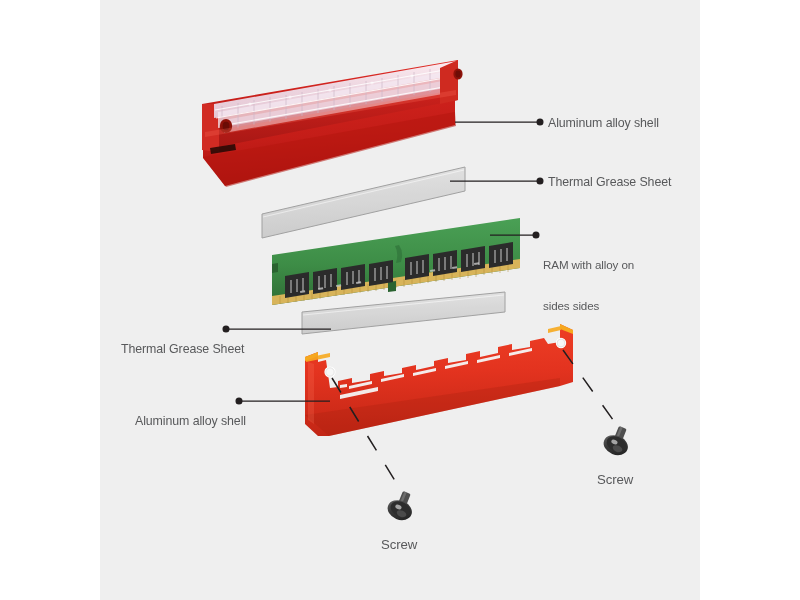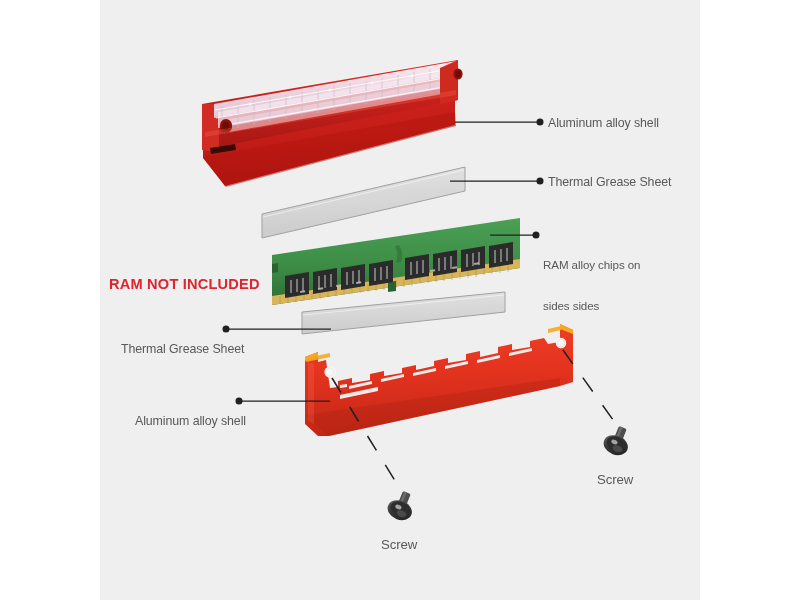--- a/index.html
+++ b/index.html
@@ -354,27 +354,26 @@
       </g>
 
     </g>
   </svg>
 
   <div class="lbl lbl-right" id="lbl-alum-top">Aluminum alloy shell</div>
 
   <div class="lbl lbl-right" id="lbl-tgs-top">Thermal Grease Sheet</div>
 
   <div class="lbl lbl-right" id="lbl-ram">
-    <div>RAM alloy chips on</div>
+    <div>RAM with alloy on</div>
     <div>sides sides</div>
   </div>
 
   <div class="lbl lbl-left" id="lbl-tgs-bottom">Thermal Grease Sheet</div>
 
   <div class="lbl lbl-left" id="lbl-alum-bot">Aluminum alloy shell</div>
 
   <div class="lbl" id="lbl-screw-left">Screw</div>
 
   <div class="lbl" id="lbl-screw-right">Screw</div>
 
-  <div class="lbl" id="lbl-notice">RAM NOT INCLUDED</div>
 
 </div>
 
 </body></html>

